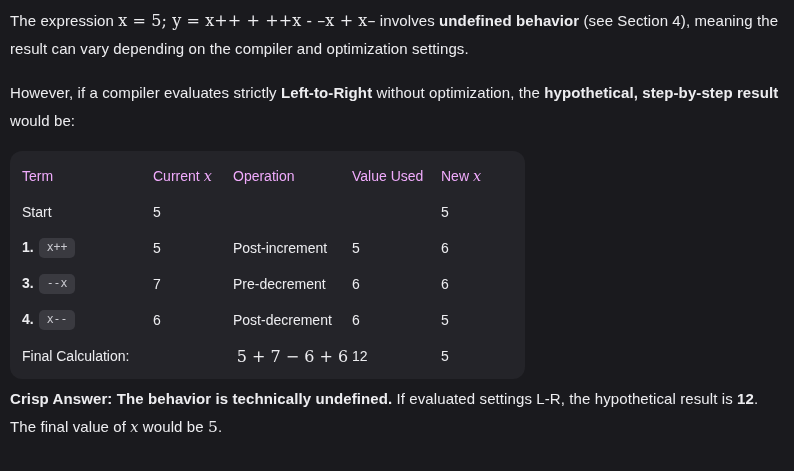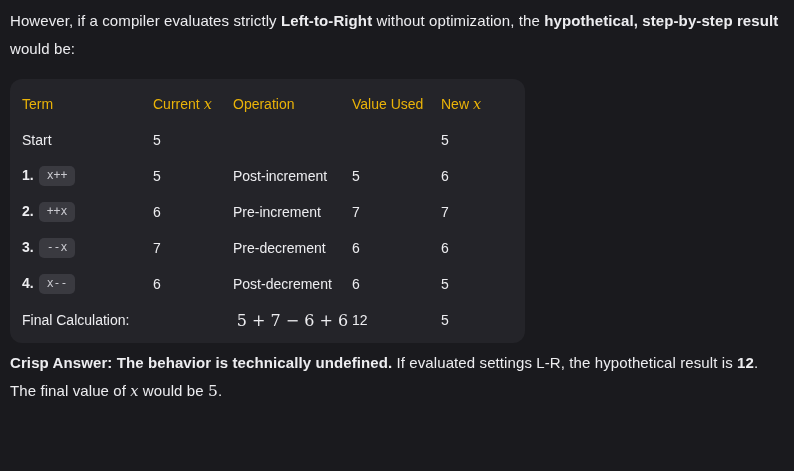--- a/index.html
+++ b/index.html
@@ -35,21 +35,21 @@
   col.c-new{width:84px;}
   th,td{
     height:36px;
     text-align:left;
     vertical-align:middle;
     padding:0;
     font-weight:400;
     white-space:nowrap;
   }
   th:first-child,td:first-child{padding-left:12px;}
-  th{font-weight:400;color:#eab308;}
+  th{font-weight:400;color:#f0abfc;}
   .b{font-weight:400;}
   .rownum{font-weight:700;}
   .chip{
     font-family:"DejaVu Sans Mono",monospace;
     font-size:11.5px;
     background:#3a3a40;
     color:#c9c9cf;
     border-radius:5px;
     padding:3px 8px 4px 8px;
     margin-left:5px;
@@ -57,20 +57,21 @@
     line-height:13px;
     vertical-align:1px;
   }
   .final-math{font-family:"DejaVu Serif",serif;font-size:16px;font-weight:400;text-align:center;}
 </style>
 </head>
 <body>
 
 <div class="page">
 
+  <p class="para"><span>The expression </span><span class="math">x = 5; y = x++ + ++x - –x + x–</span><span> involves </span><strong>undefined behavior</strong><span> (see Section 4), meaning the result can vary depending on the compiler and optimization settings.</span></p>
 
   <p class="para"><span>However, if a compiler evaluates strictly </span><strong>Left-to-Right</strong><span> without optimization, the </span><strong>hypothetical, step-by-step result</strong><span> would be:</span></p>
 
   <div class="card">
     <table>
       <colgroup>
         <col class="c-term">
           <col class="c-cur">
           <col class="c-op">
           <col class="c-val">
@@ -94,27 +95,20 @@
           <td>5</td>
         </tr>
         <tr>
           <td><span class="rownum">1.</span><code class="chip">x++</code></td>
           <td>5</td>
           <td>Post-increment</td>
           <td class="b">5</td>
           <td>6</td>
         </tr>
         <tr>
-          <td><span class="rownum">2.</span><code class="chip">++x</code></td>
-          <td>6</td>
-          <td>Pre-increment</td>
-          <td class="b">7</td>
-          <td>7</td>
-        </tr>
-        <tr>
           <td><span class="rownum">3.</span><code class="chip">--x</code></td>
           <td>7</td>
           <td>Pre-decrement</td>
           <td class="b">6</td>
           <td>6</td>
         </tr>
         <tr>
           <td><span class="rownum">4.</span><code class="chip">x--</code></td>
           <td>6</td>
           <td>Post-decrement</td>

